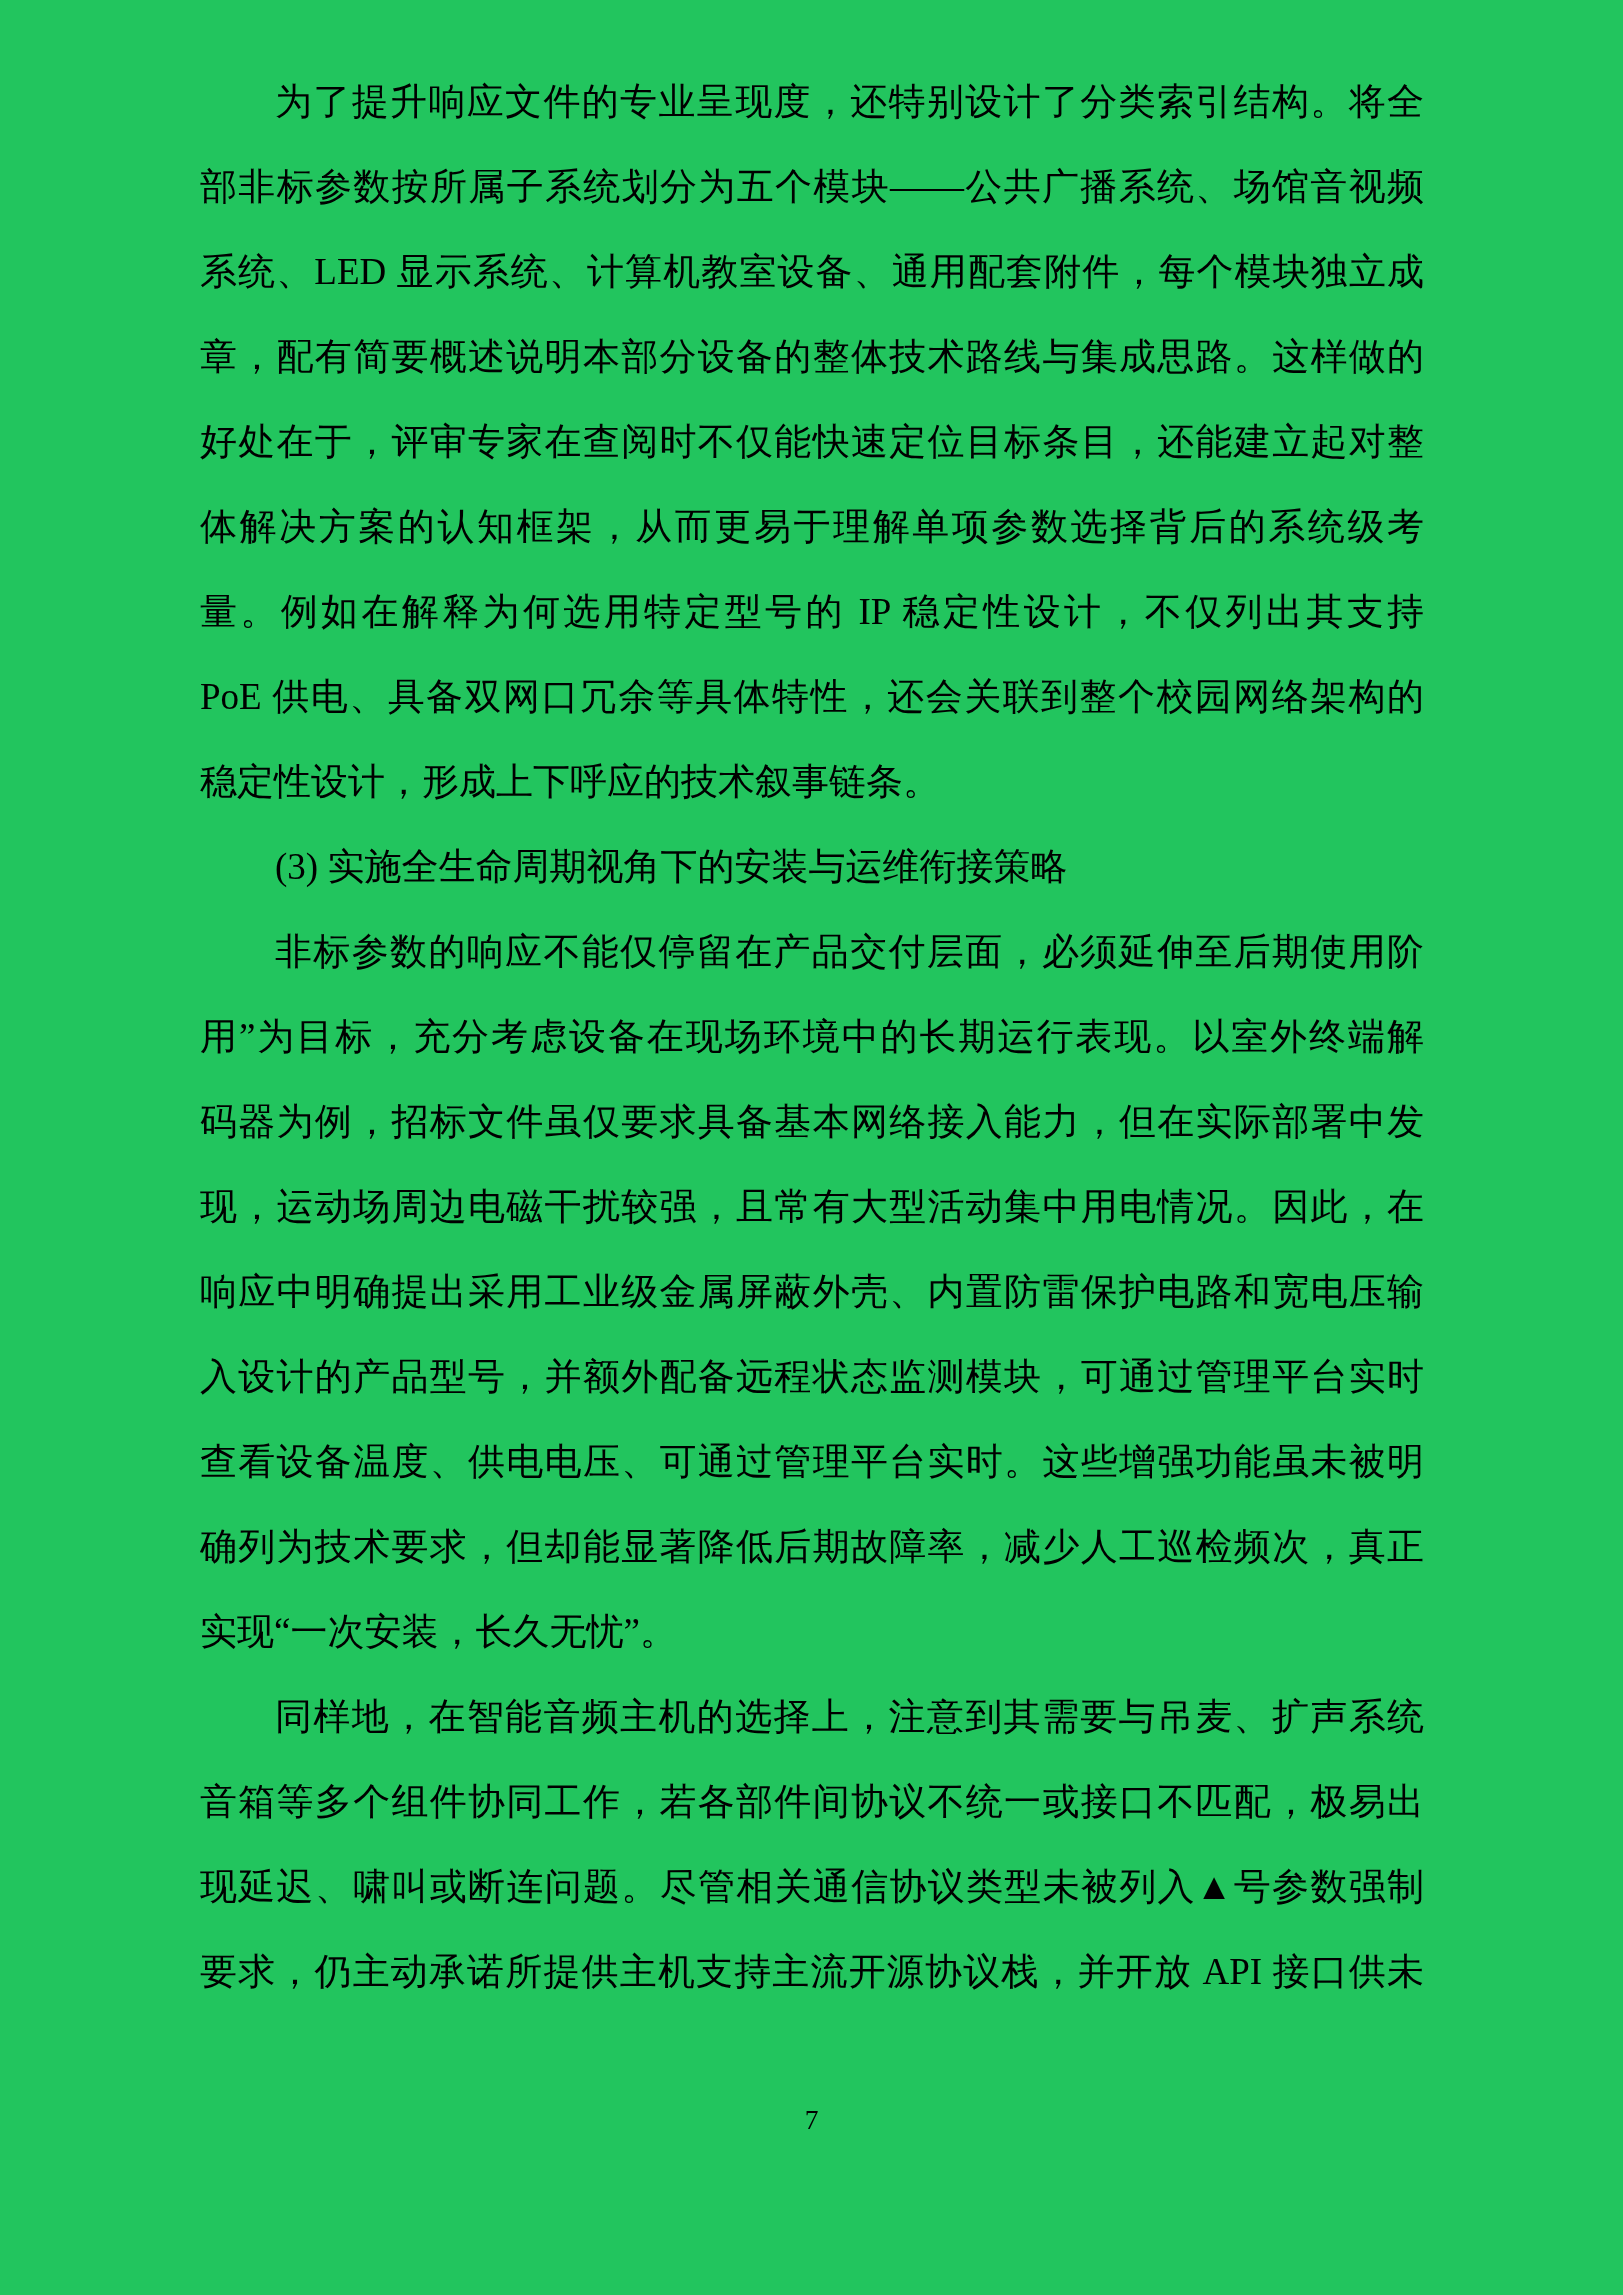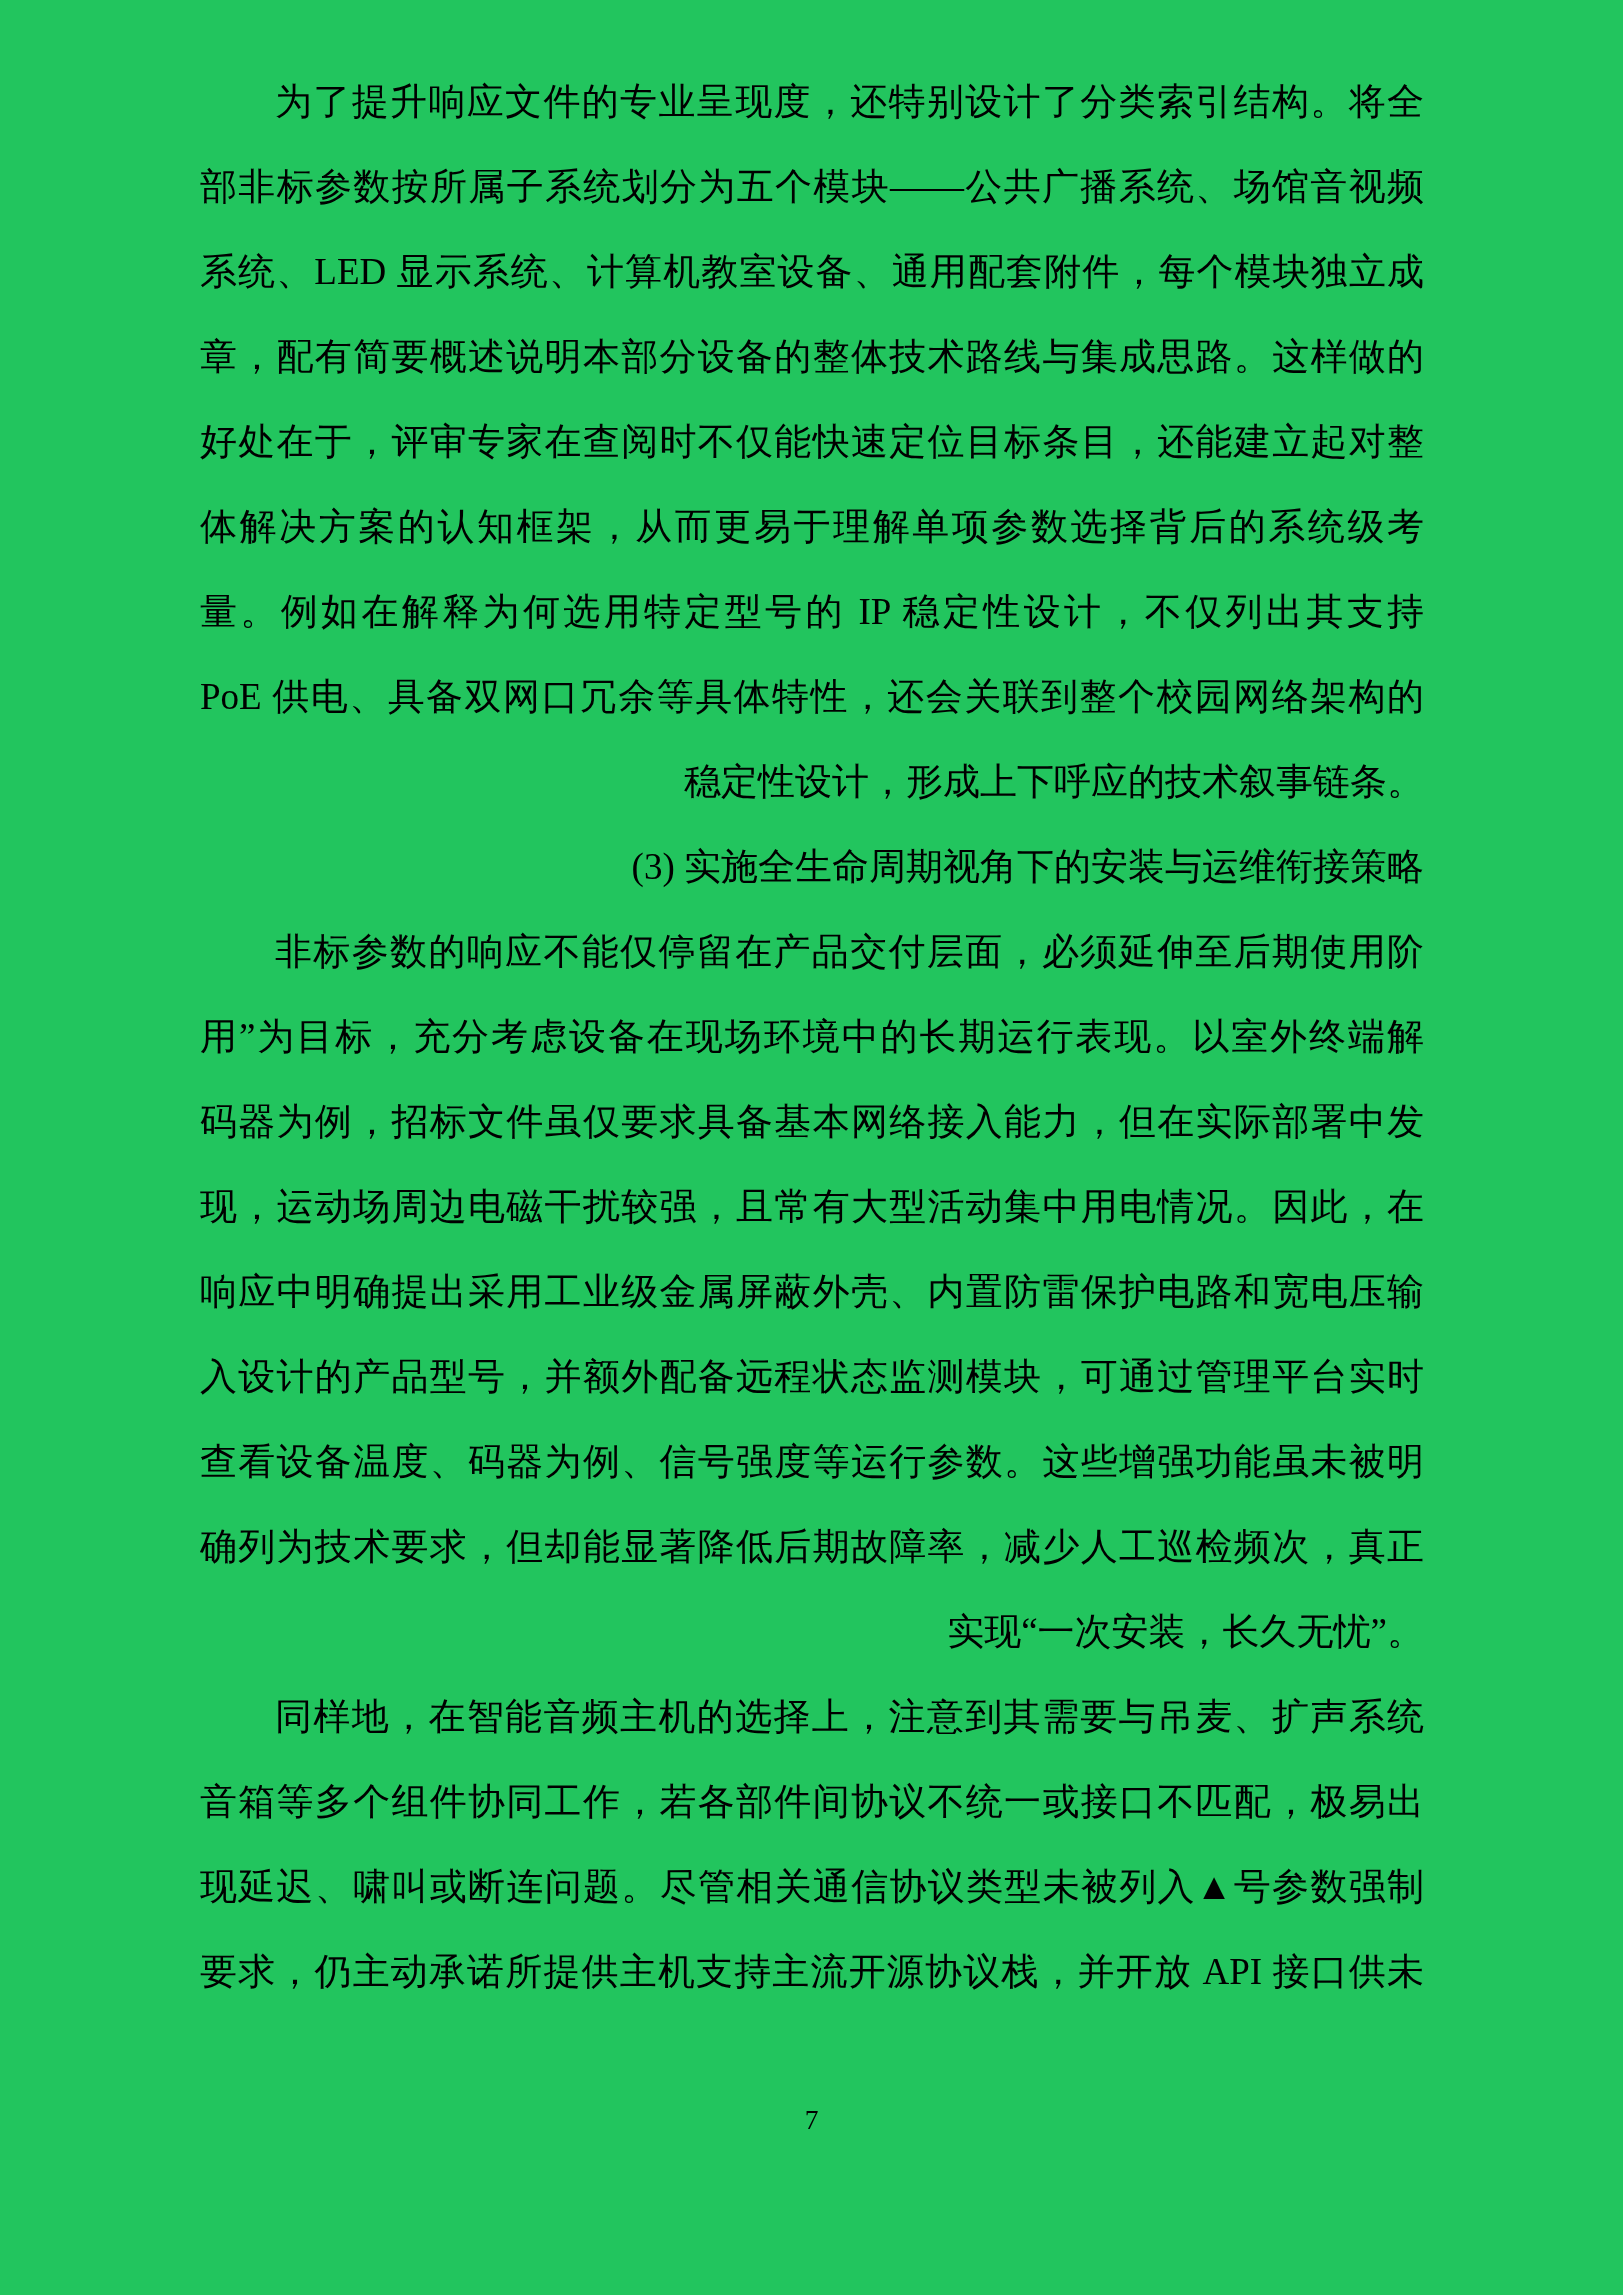--- a/index.html
+++ b/index.html
@@ -28,21 +28,21 @@
     font-size: 37px;
     letter-spacing: 0;
     text-align: justify;
     text-align-last: justify;
     text-justify: inter-character;
   }
   .line.indent {
     text-indent: 75px;
   }
   .line.no-just {
-    text-align: right;
+    text-align: left;
     text-align-last: auto;
     font-family: Liberation Serif, serif;
   }
   .footer {
     position: absolute;
     top: 2097px;
     left: 0;
     width: 100%;
     height: 46px;
     line-height: 46px;
@@ -64,21 +64,21 @@
     <div class="line">量。例如在解释为何选用特定型号的 IP 稳定性设计，不仅列出其支持</div>
     <div class="line">PoE 供电、具备双网口冗余等具体特性，还会关联到整个校园网络架构的</div>
     <div class="line no-just">稳定性设计，形成上下呼应的技术叙事链条。</div>
     <div class="line indent no-just">(3) 实施全生命周期视角下的安装与运维衔接策略</div>
     <div class="line indent">非标参数的响应不能仅停留在产品交付层面，必须延伸至后期使用阶</div>
     <div class="line">用”为目标，充分考虑设备在现场环境中的长期运行表现。以室外终端解</div>
     <div class="line">码器为例，招标文件虽仅要求具备基本网络接入能力，但在实际部署中发</div>
     <div class="line">现，运动场周边电磁干扰较强，且常有大型活动集中用电情况。因此，在</div>
     <div class="line">响应中明确提出采用工业级金属屏蔽外壳、内置防雷保护电路和宽电压输</div>
     <div class="line">入设计的产品型号，并额外配备远程状态监测模块，可通过管理平台实时</div>
-    <div class="line">查看设备温度、码器为例、信号强度等运行参数。这些增强功能虽未被明</div>
+    <div class="line">查看设备温度、供电电压、可通过管理平台实时。这些增强功能虽未被明</div>
     <div class="line">确列为技术要求，但却能显著降低后期故障率，减少人工巡检频次，真正</div>
     <div class="line no-just">实现“一次安装，长久无忧”。</div>
     <div class="line indent">同样地，在智能音频主机的选择上，注意到其需要与吊麦、扩声系统</div>
     <div class="line">音箱等多个组件协同工作，若各部件间协议不统一或接口不匹配，极易出</div>
     <div class="line">现延迟、啸叫或断连问题。尽管相关通信协议类型未被列入▲号参数强制</div>
     <div class="line">要求，仍主动承诺所提供主机支持主流开源协议栈，并开放 API 接口供未</div>
   </div>
 
   <div class="footer">7</div>
 </div>

